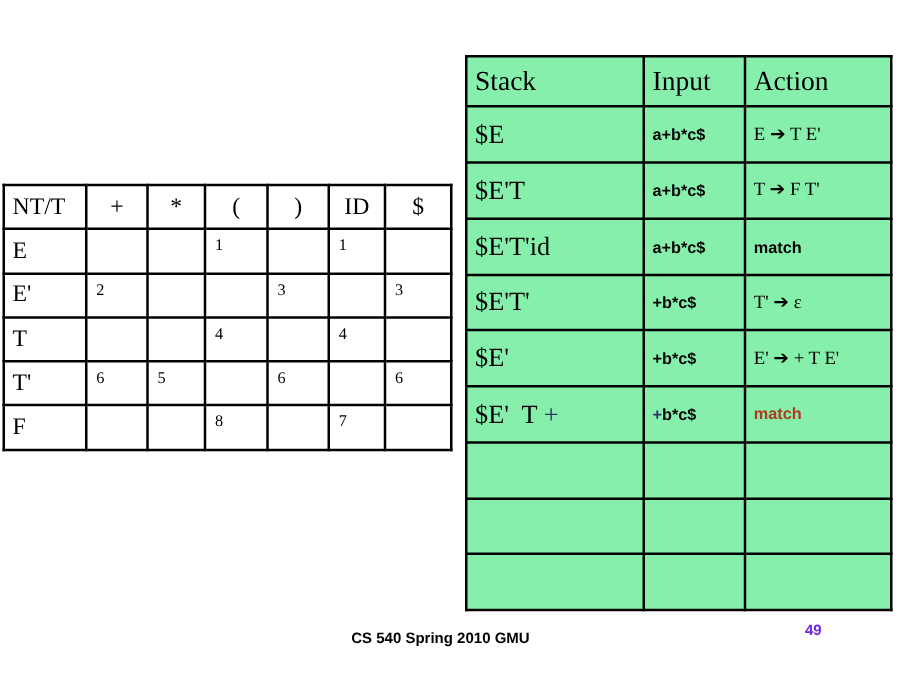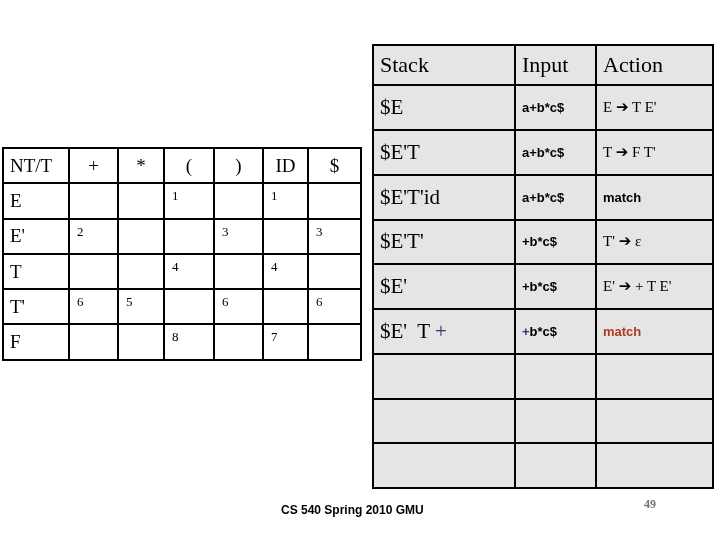--- a/index.html
+++ b/index.html
@@ -70,21 +70,21 @@
     height: 445px;
     border-collapse: collapse;
     table-layout: fixed;
   }
   #trace-table td, #trace-table th {
     border: 2px solid #000000;
     padding: 0 4px 0 6px;
     text-align: left;
     vertical-align: middle;
     font-weight: normal;
-    background: #e5e5e5;
+    background: #86efac;
   }
   #trace-table col.t0 { width: 142px; }
   #trace-table col.t1 { width: 81px; }
   #trace-table col.t2 { width: 117px; }
   #trace-table tr { height: 40.4px; }
 
   #trace-table .th-stack,
   #trace-table .th-input,
   #trace-table .th-action {
     font-size: 22px;
@@ -135,24 +135,24 @@
     font-family: "Liberation Sans", "DejaVu Sans", sans-serif;
     font-size: 12px;
     font-weight: bold;
     color: #000000;
     white-space: nowrap;
   }
   #footer-page {
     position: absolute;
     left: 644px;
     top: 497px;
-    font-family: Liberation Serif, serif;
+    font-family: Liberation Sans, sans-serif;
     font-size: 12px;
     font-weight: bold;
-    color: #737373;
+    color: #6d28d9;
   }
 </style>
 </head>
 <body>
 
 <table id="parsing-table">
   <colgroup>
     <col class="c0">
       <col class="c1">
       <col class="c2">

